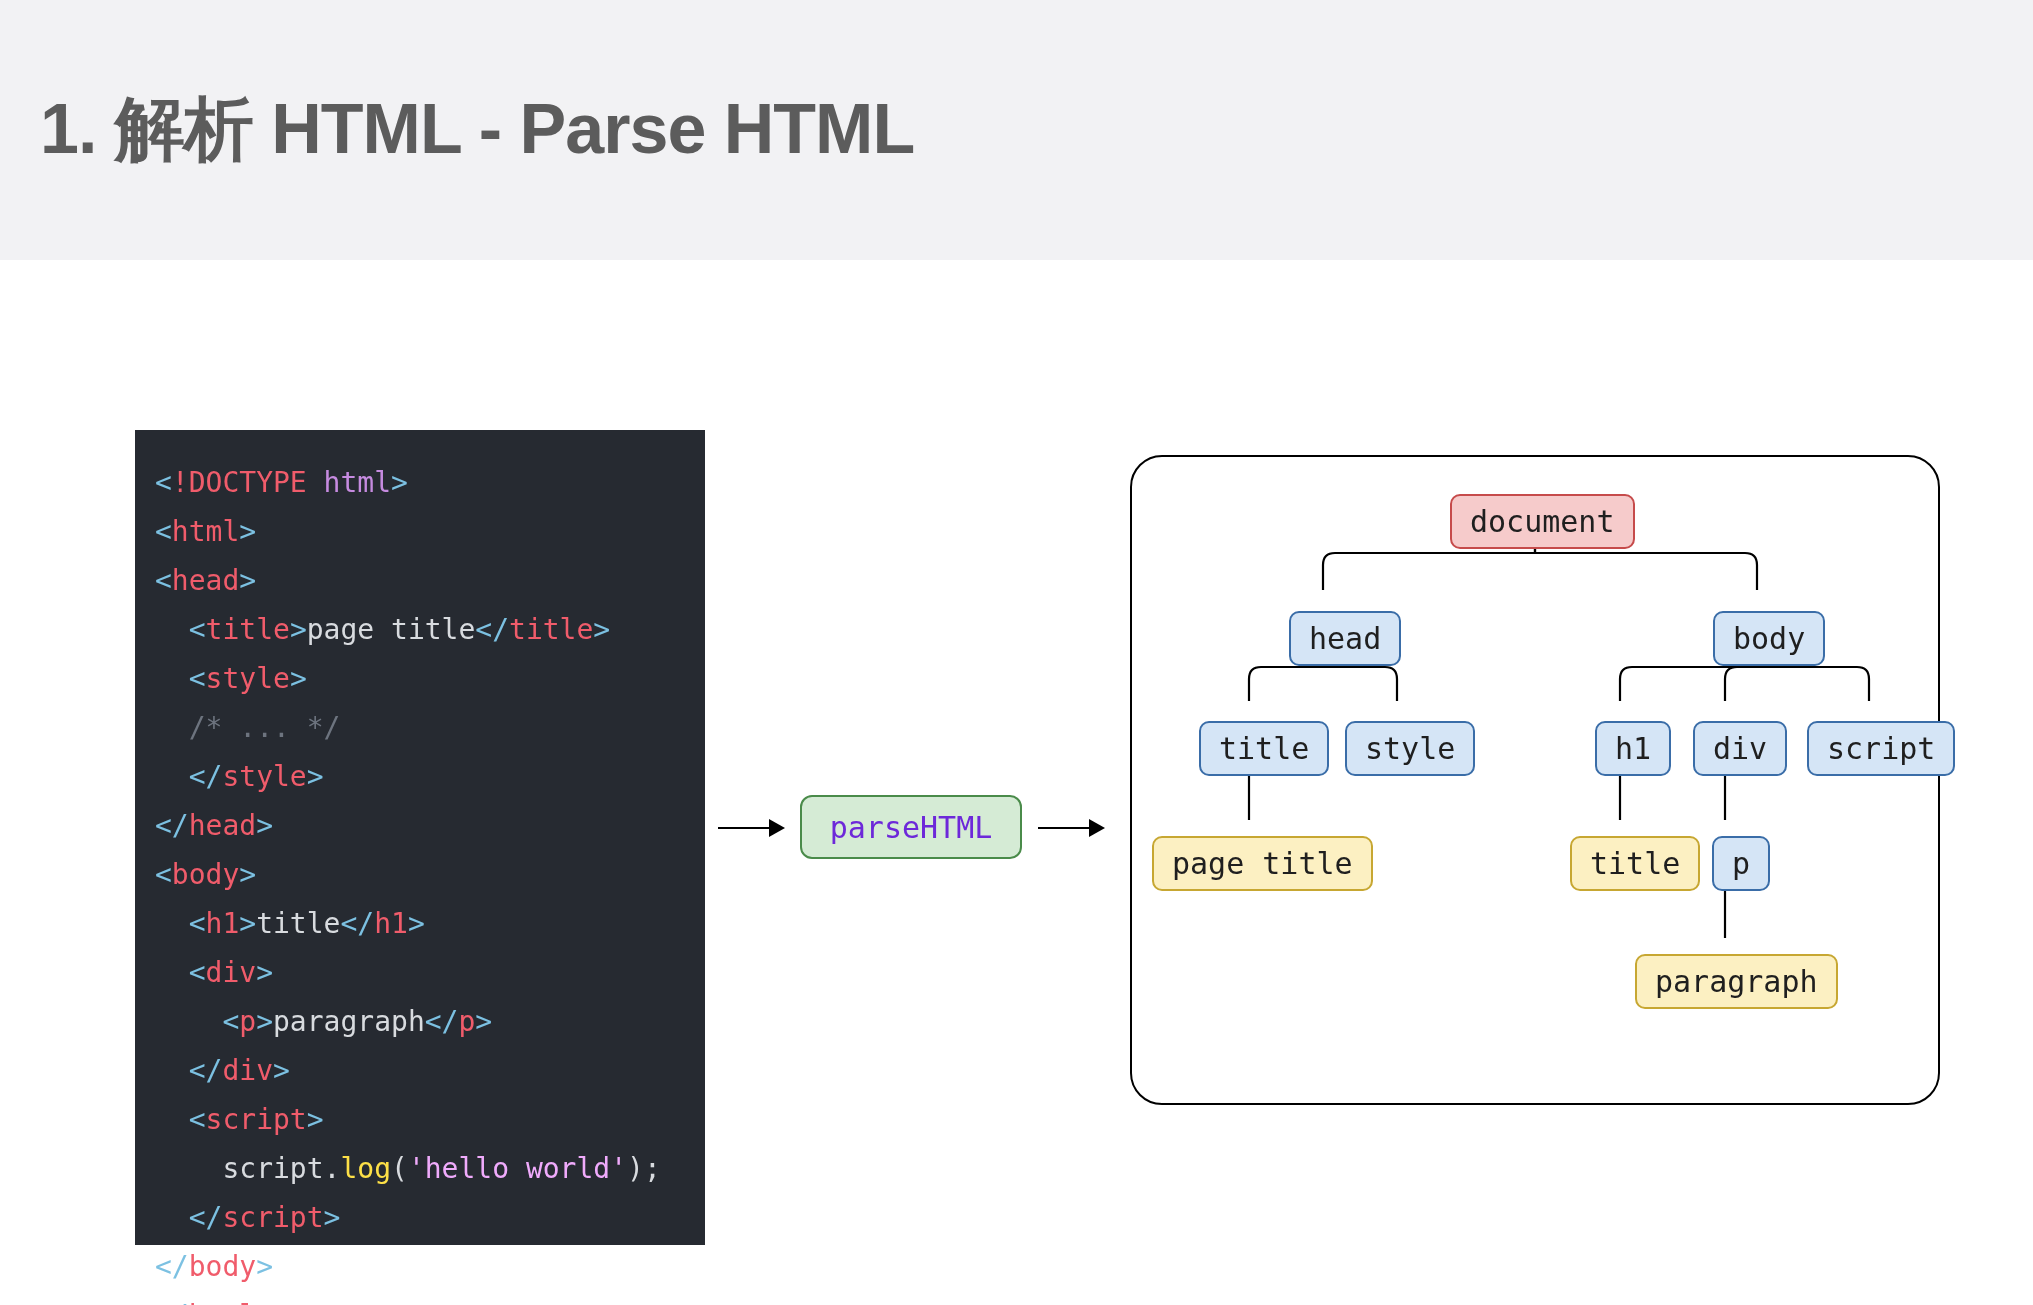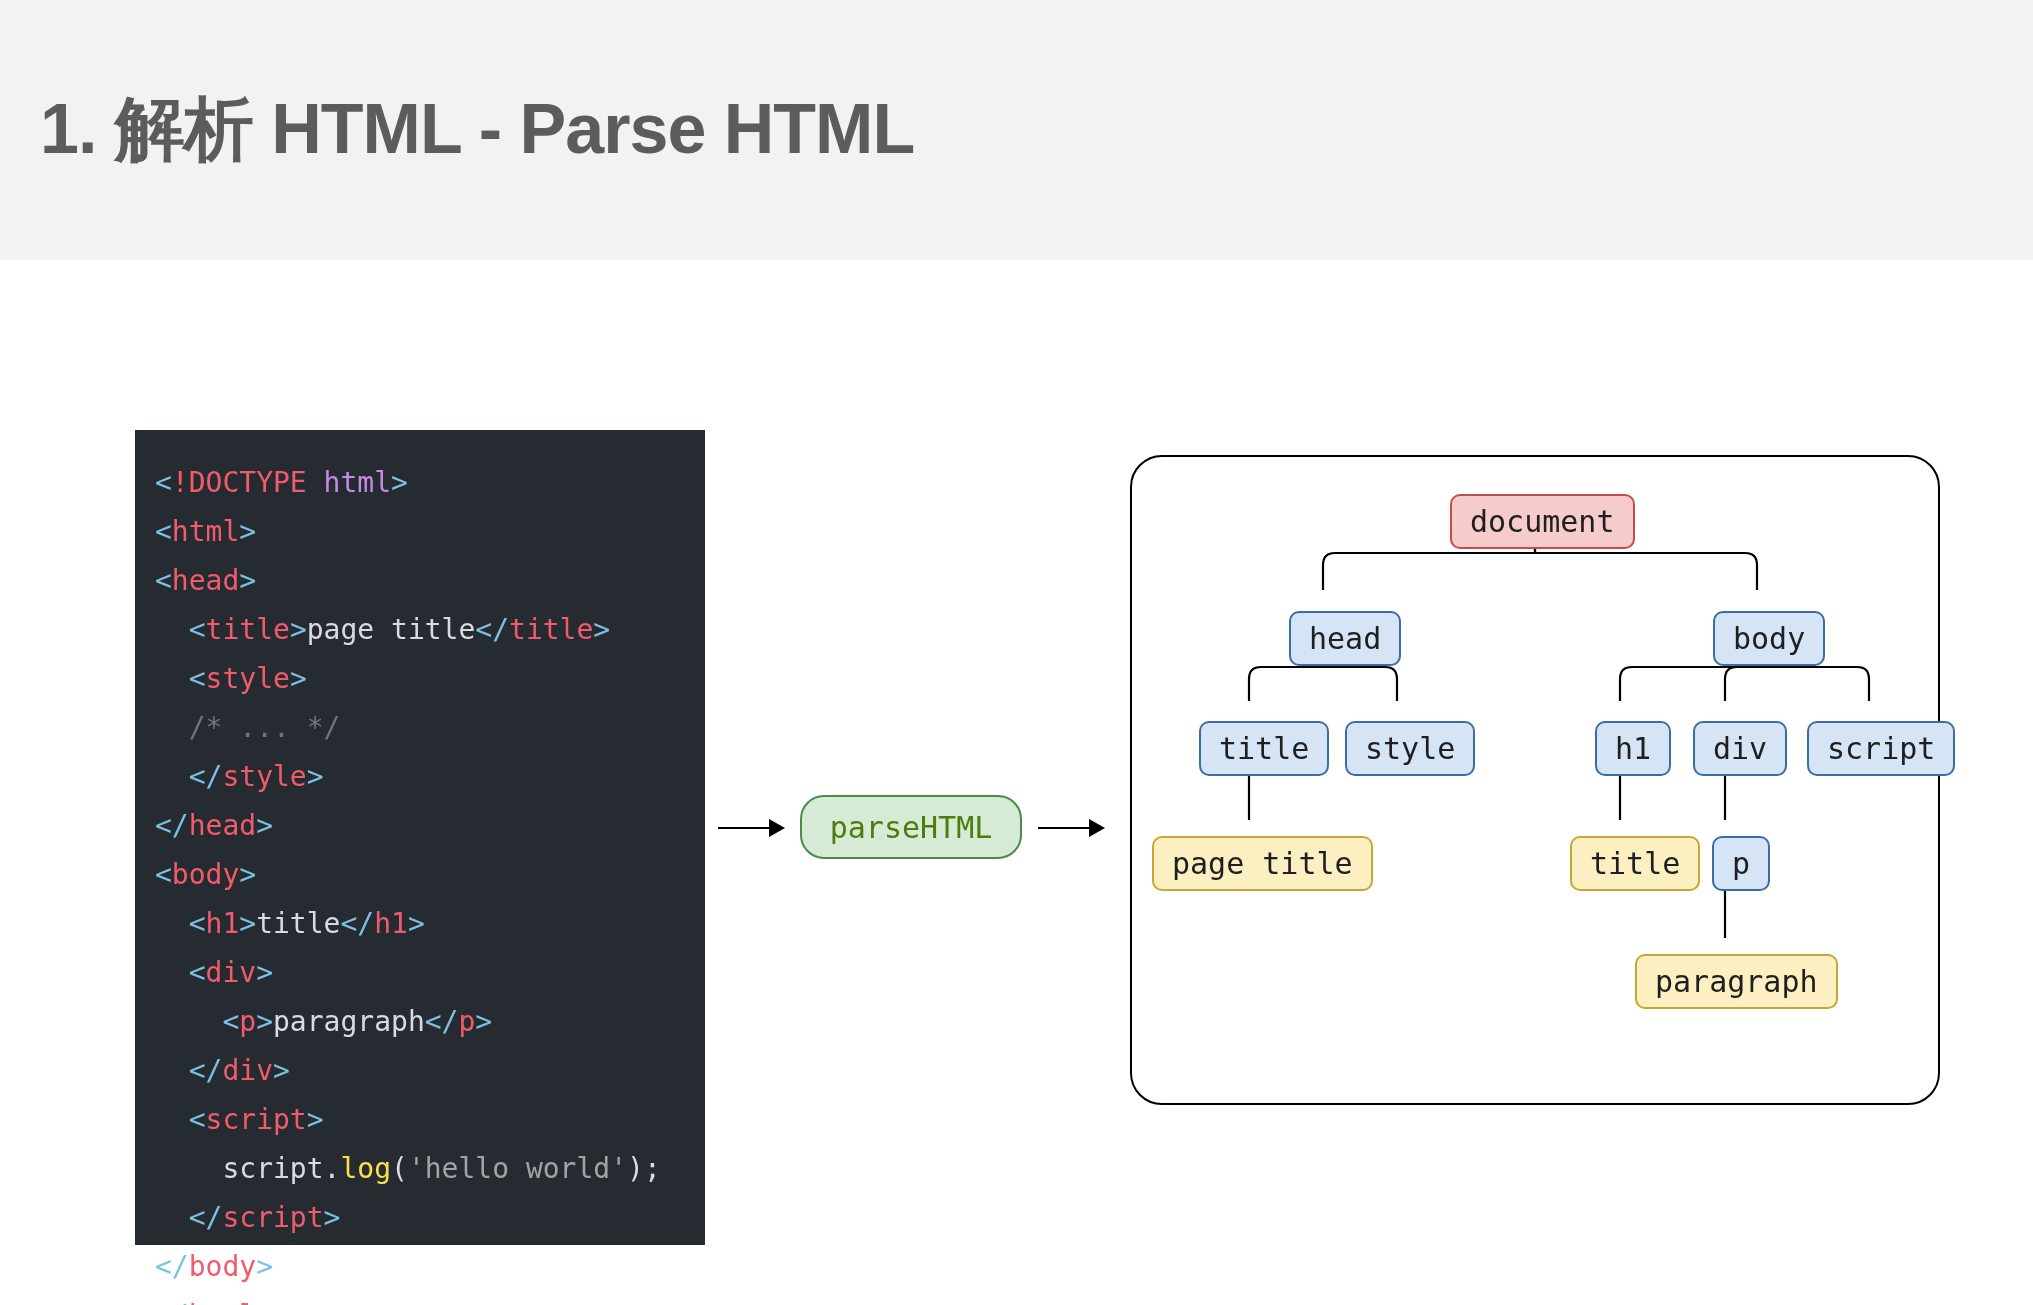--- a/index.html
+++ b/index.html
@@ -48,21 +48,21 @@
     line-height: 49px;
     color: #d6d8dc;
     white-space: pre;
   }
   .c-pun  { color:#7cc1e2; } 
   .c-doc  { color:#f05c6b; } 
   .c-attr { color:#c68be0; } 
   .c-tag  { color:#f05c6b; } 
   .c-txt  { color:#d8dbdf; }
   .c-com  { color:#6d747f; }
-  .c-str  { color:#a3a3a3; }
+  .c-str  { color:#f0abfc; }
   .c-fun  { color:#fde047; }
   
   .arrow {
     position: absolute;
     height: 2px;
     background: #000;
     top: 567px;
   }
   .arrow::after {
     content: "";
@@ -77,24 +77,24 @@
   .arrow1 { left: 718px; width: 65px; }
   .arrow2 { left: 1038px; width: 65px; }
   .parse-box {
     position: absolute;
     left: 800px;
     top: 535px;
     width: 222px;
     height: 64px;
     background: #d5ebd5;
     border: 2px solid #4a8b4a;
-    border-radius: 24px;
+    border-radius: 12px;
     font-family: "SF Mono", Menlo, Consolas, monospace;
     font-size: 30px;
-    color: #4d7c0f;
+    color: #6d28d9;
     display:flex;align-items:center;justify-content:center;
   }
   
   .dom-frame {
     position: absolute;
     left: 1130px;
     top: 195px;
     width: 810px;
     height: 650px;
     border: 2.5px solid #000;

